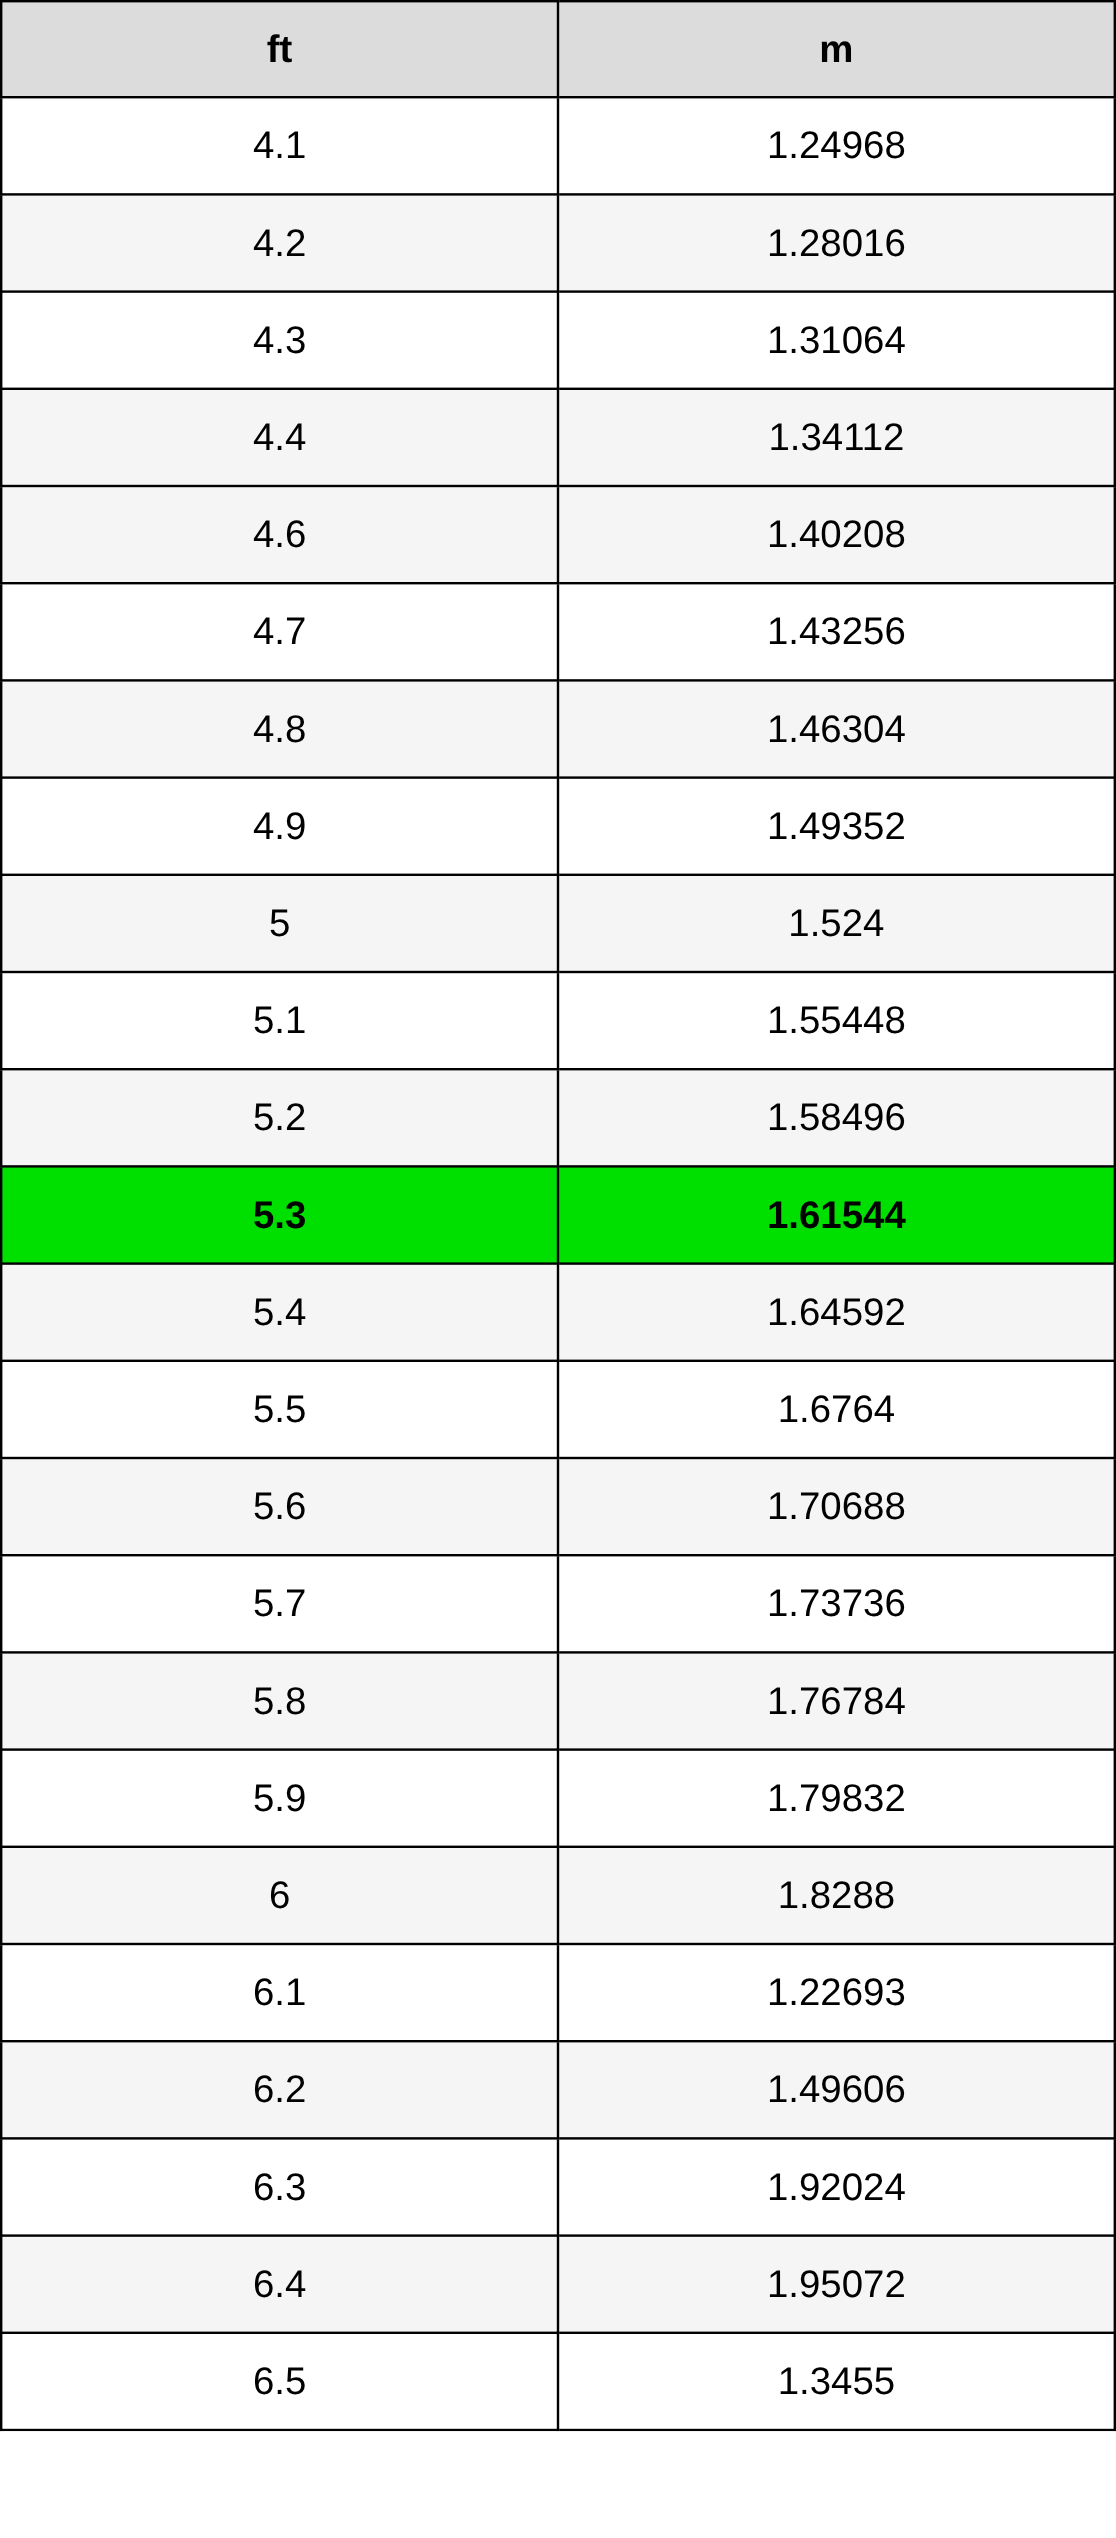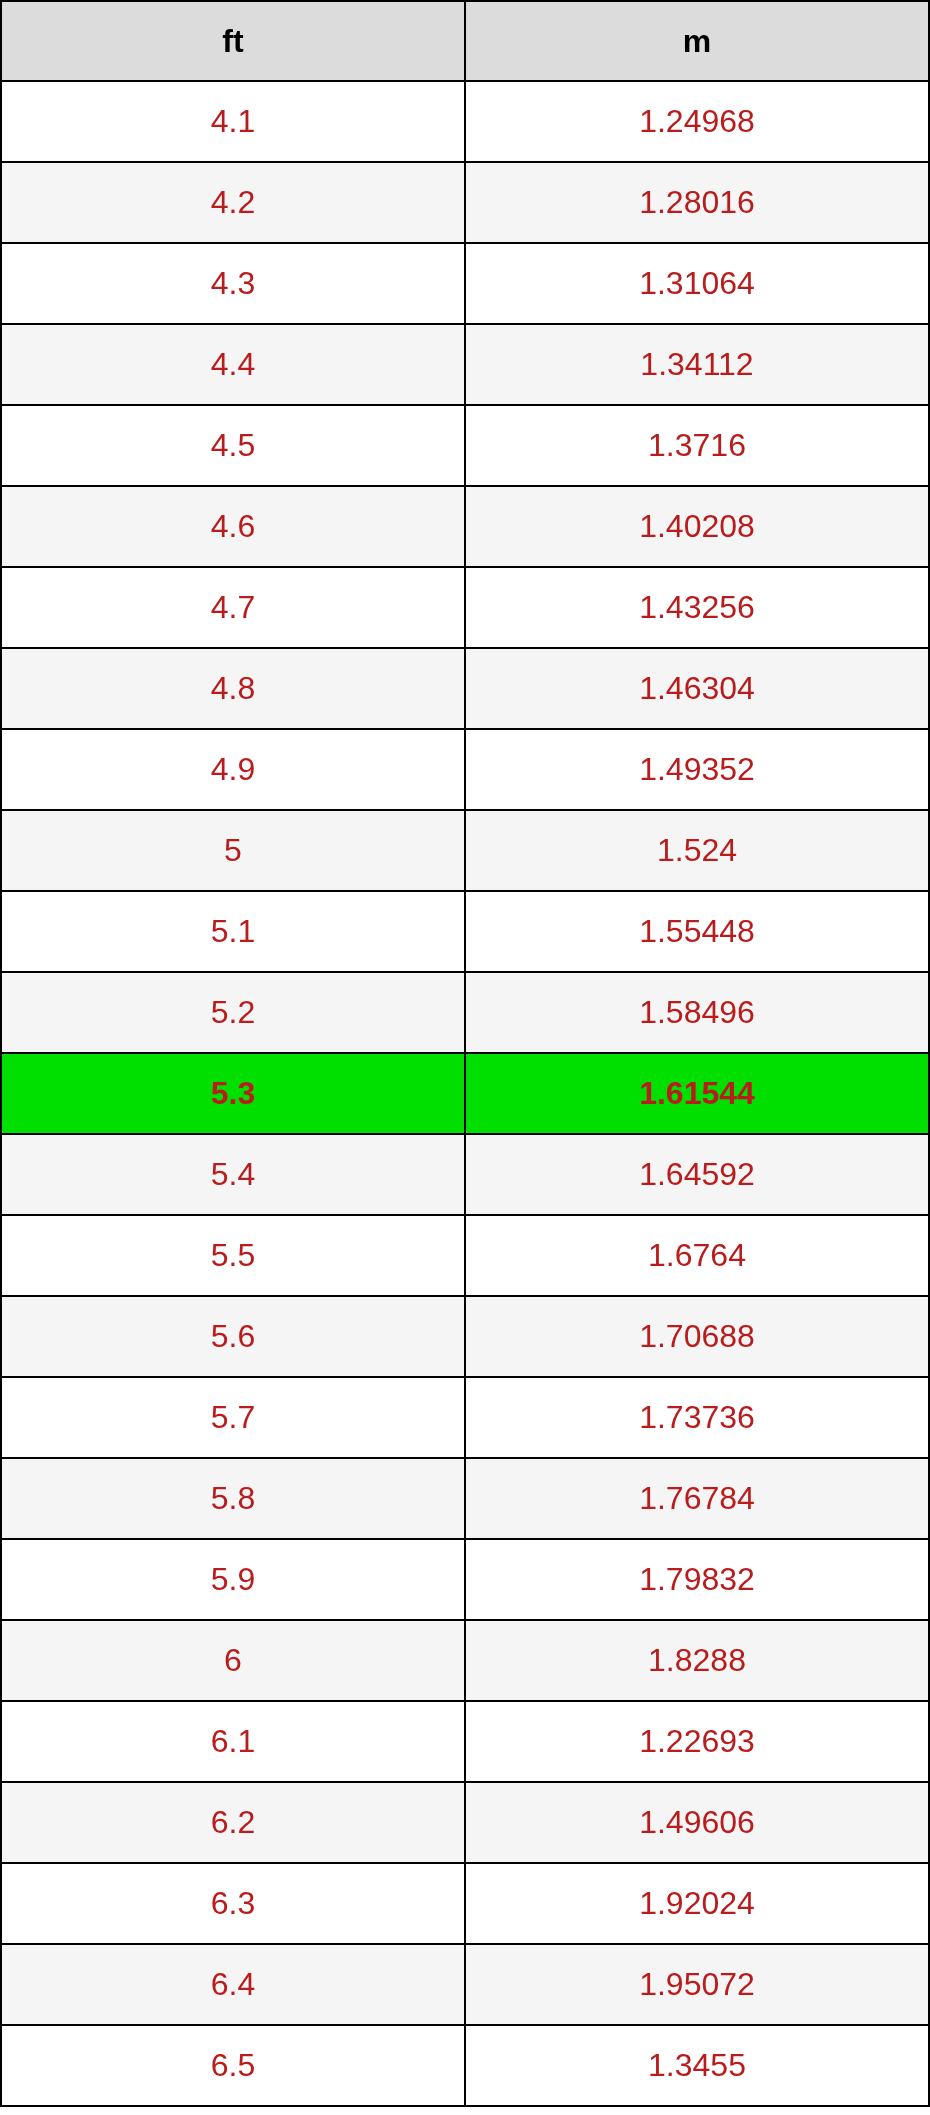--- a/index.html
+++ b/index.html
@@ -25,21 +25,21 @@
       padding: 20px 10px;
       border: 2px solid #000000;
       color: #000000;
       height: 80px;
     }
     td {
       font-size: 32px;
       text-align: center;
       padding: 20px 10px;
       border: 2px solid #000000;
-      color: #b91c1c;
+      color: #000000;
       height: 81px;
     }
     tr.row-odd td {
       background: #ffffff;
     }
     tr.row-even td {
       background: #f5f5f5;
       text-align: center;
     }
     tr.row-highlight td {
@@ -66,24 +66,20 @@
         <td>4.2</td>
         <td>1.28016</td>
       </tr>
       <tr class="row-odd">
         <td>4.3</td>
         <td>1.31064</td>
       </tr>
       <tr class="row-even">
         <td>4.4</td>
         <td>1.34112</td>
-      </tr>
-      <tr class="row-odd">
-        <td>4.5</td>
-        <td>1.3716</td>
       </tr>
       <tr class="row-even">
         <td>4.6</td>
         <td>1.40208</td>
       </tr>
       <tr class="row-odd">
         <td>4.7</td>
         <td>1.43256</td>
       </tr>
       <tr class="row-even">

